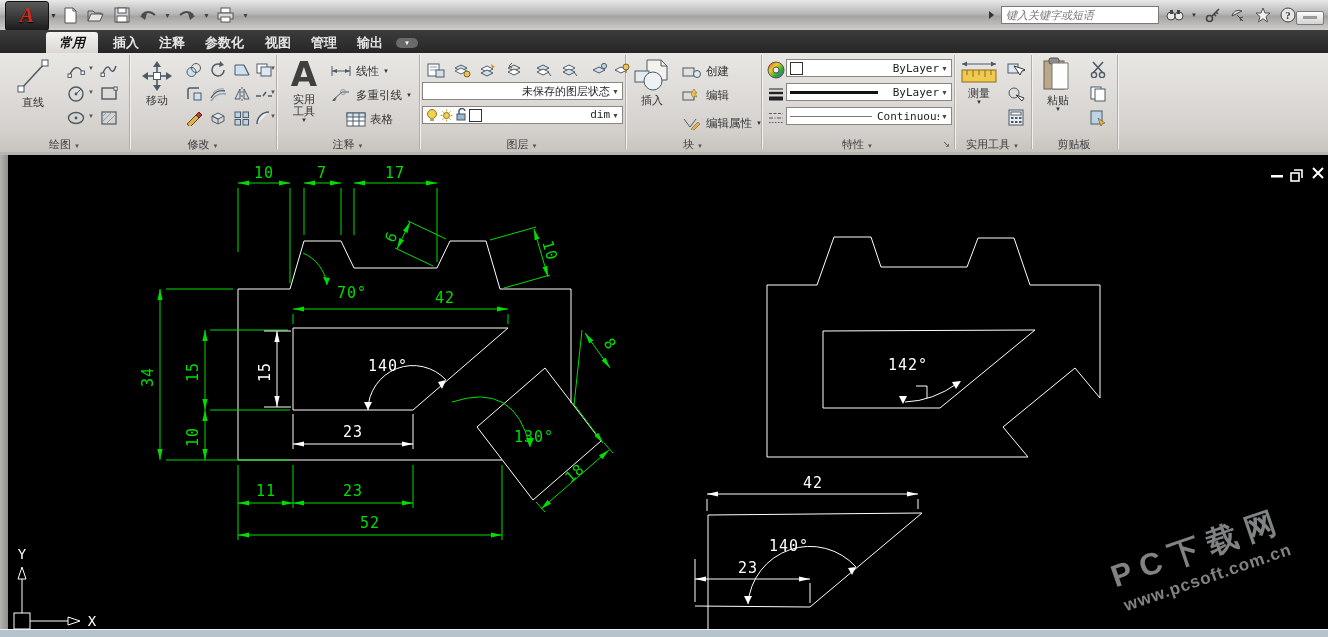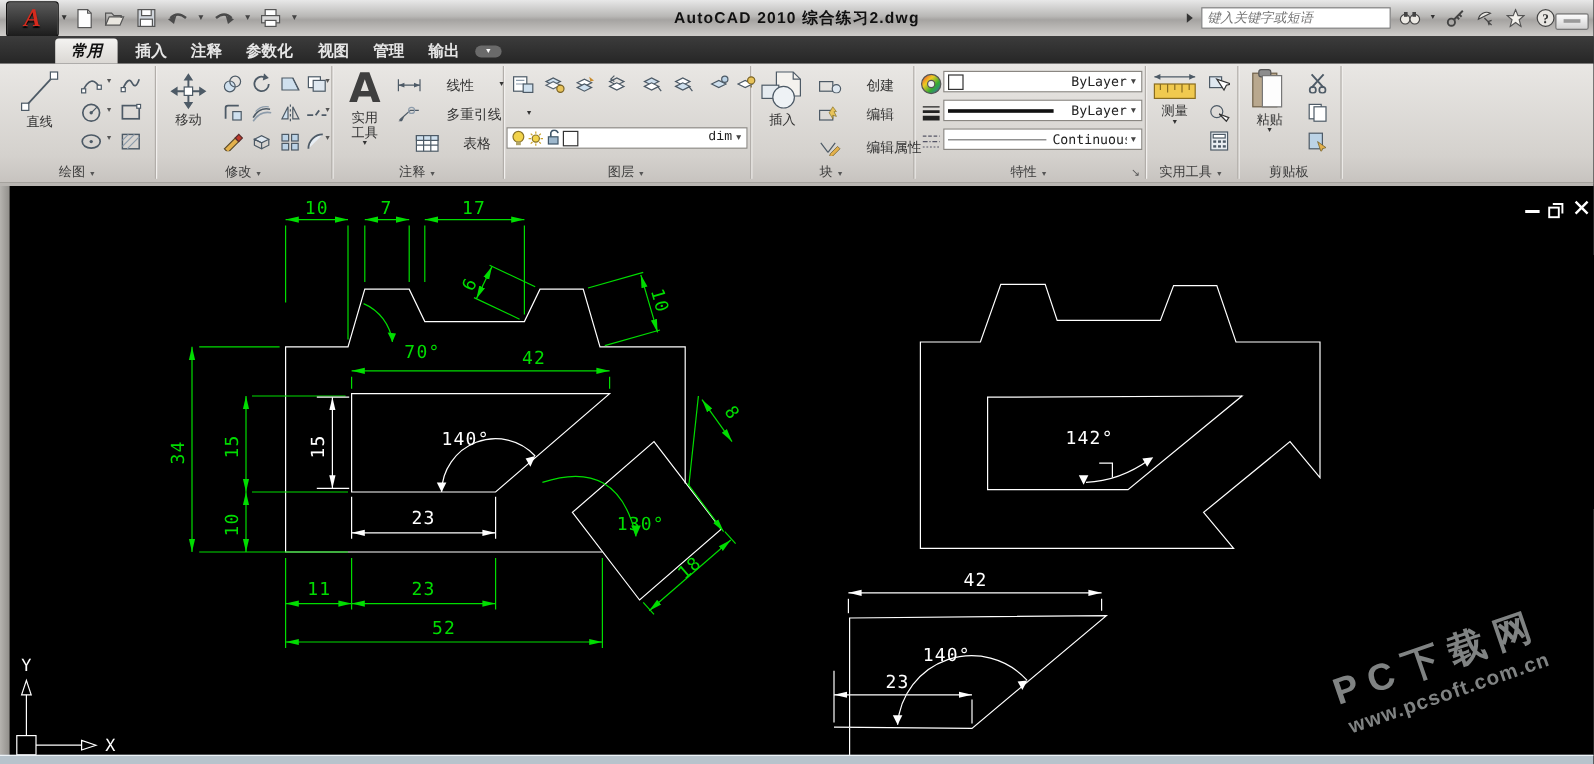--- a/index.html
+++ b/index.html
@@ -35,21 +35,21 @@
   
   #ribbon{position:absolute;left:0;top:53px;width:1328px;height:99px;
     background:linear-gradient(#e9e7e4,#d4d1cd 78%,#c7c3bf);border-bottom:1px solid #8f8b87;}
   .psep{position:absolute;top:2px;height:94px;width:1px;background:#b2aeaa;box-shadow:1px 0 0 #f2f0ee;}
   .plabel{position:absolute;top:83px;height:16px;line-height:16px;text-align:center;font-size:11px;color:#3d3d3d;}
   .plabel .ddv{font-size:6px;color:#555;}
   .bigbtn{position:absolute;display:flex;flex-direction:column;align-items:center;font-size:11px;color:#333;}
   .bigbtn .blabel{margin-top:1px;text-align:center;line-height:12px;}
   .sbtn{position:absolute;width:21px;height:21px;border:1px solid transparent;display:flex;align-items:center;justify-content:center;}
   .mini-dd{position:absolute;font-size:6px;color:#555;}
-  .rowitem{position:absolute;height:20px;display:flex;align-items:center;gap:20px;font-size:11.5px;color:#333;}
+  .rowitem{position:absolute;height:20px;display:flex;align-items:center;gap:4px;font-size:11.5px;color:#333;}
   .combo{position:absolute;height:18px;background:#fff;border:1px solid #8a8782;display:flex;align-items:center;
     font-size:11px;color:#222;padding:0 3px;box-sizing:border-box;}
   .combo .cv{flex:1;overflow:hidden;white-space:nowrap;font-family:"Liberation Sans",sans-serif;text-align:right;}
   .combo .dda{font-size:7px;color:#444;margin-left:2px;}
   .swatch{width:11px;height:11px;background:#fff;border:1px solid #333;margin-right:4px;}
   .lwline{height:3px;background:#111;width:88px;margin-right:5px;}
   .ltline{height:1px;background:#777;width:82px;margin-right:5px;}
   
   #canvas{position:absolute;left:0;top:155px;width:1328px;height:482px;background:#000;}
   #canvas-frame-left{position:absolute;left:0;top:0;width:8px;height:482px;background:linear-gradient(90deg,#b5b3af,#918f8b);}
@@ -110,21 +110,20 @@
       <span class="qbtn">
         <svg width="17" height="16">
             <rect x="4" y="1" width="9" height="5" fill="#fff" stroke="#555"></rect>
             <rect x="1" y="6" width="15" height="6" fill="#d9d9d9" stroke="#555"></rect>
             <rect x="4" y="10" width="9" height="5" fill="#fff" stroke="#555"></rect>
           </svg>
       </span>
         <span class="qsep">▼</span>
     </div>
 
-    <div id="title-text">AutoCAD 2010  综合练习2.dwg</div>
 
     <div id="infocenter">
       <span id="search-arrow"></span>
       <input id="search-input" placeholder="键入关键字或短语" style="">
       <span class="ic-icon">
         <svg width="18" height="12">
             <circle cx="5" cy="7" r="4" fill="#ece9e4" stroke="#444"></circle>
             <circle cx="13" cy="7" r="4" fill="#ece9e4" stroke="#444"></circle>
             <rect x="4" y="1" width="3" height="4" fill="#444"></rect>
             <rect x="11" y="1" width="3" height="4" fill="#444"></rect>
@@ -419,20 +418,24 @@
             <circle cx="13" cy="4" r="2.6" fill="#bcd3e6" stroke="#4d5a66"></circle>
           </svg>
       </div>
       <div class="sbtn" style="left:610px;top:5px">
         <svg width="18" height="16">
             <path d="M2,8 l6,-3 6,3 -6,3 z" fill="#fff" stroke="#4d5a66"></path>
             <circle cx="13" cy="5" r="3" fill="#e8c35a" stroke="#7a6326"></circle>
             <line x1="13" y1="9" x2="13" y2="11" stroke="#7a6326"></line>
           </svg>
       </div>
+    </div>
+    <div class="combo" style="left:422px;top:29px;width:201px">
+      <span class="cv">未保存的图层状态</span>
+        <span class="dda">▼</span>
     </div>
     <div class="combo" style="left:422px;top:53px;width:201px">
       <svg width="12" height="14" style="margin-right:2px">
           <circle cx="6" cy="6" r="4.5" fill="#f2d34b" stroke="#8a7326"></circle>
           <rect x="4" y="10" width="4" height="3" fill="#b0a46a"></rect>
         </svg>
       <svg width="13" height="13" style="margin-right:2px">
           <circle cx="6.5" cy="6.5" r="3" fill="#f2d34b" stroke="#8a7326"></circle>
           <g stroke="#c9a32c">
             <line x1="6.5" y1="0.5" x2="6.5" y2="2.5"></line>

